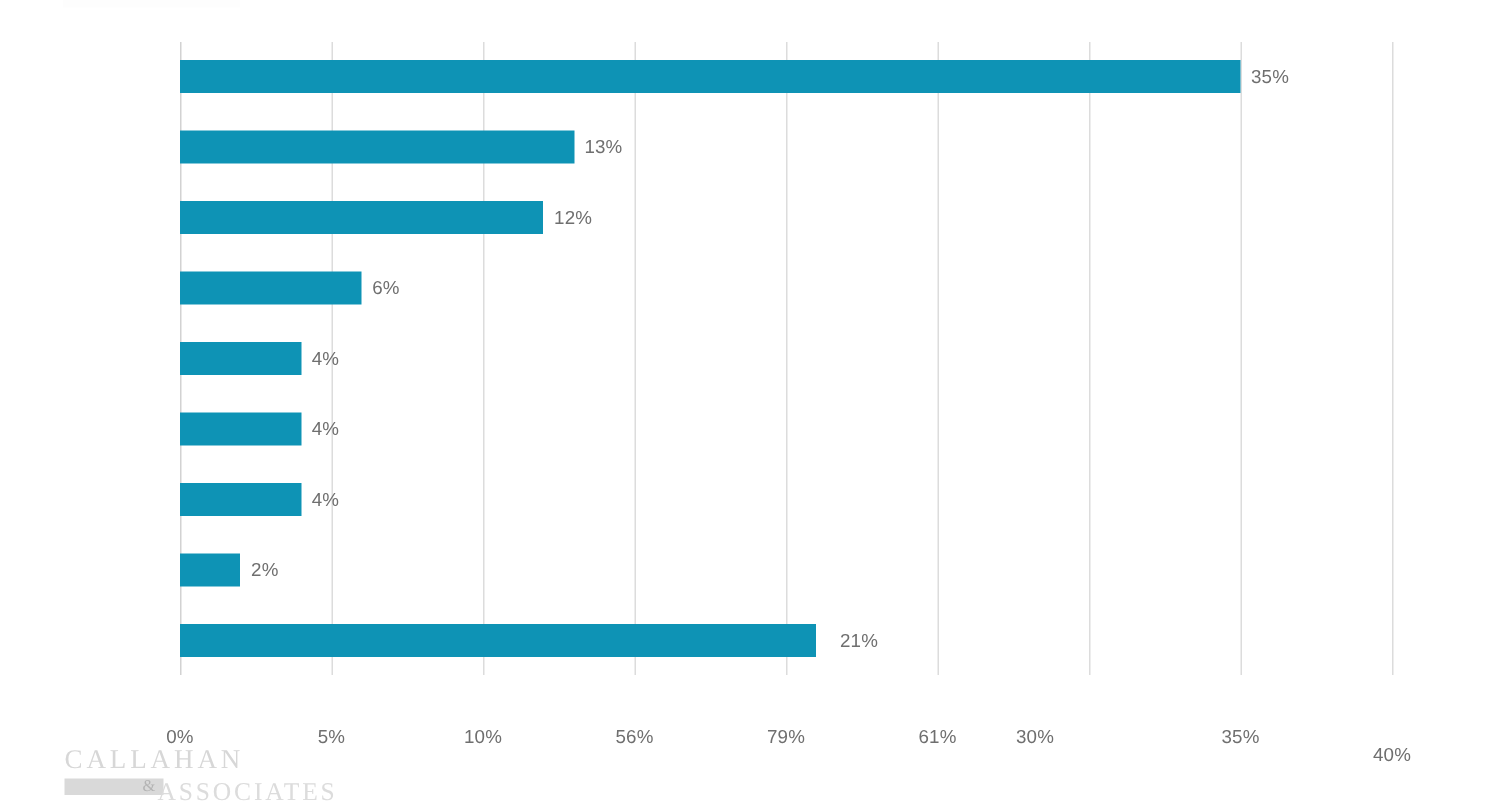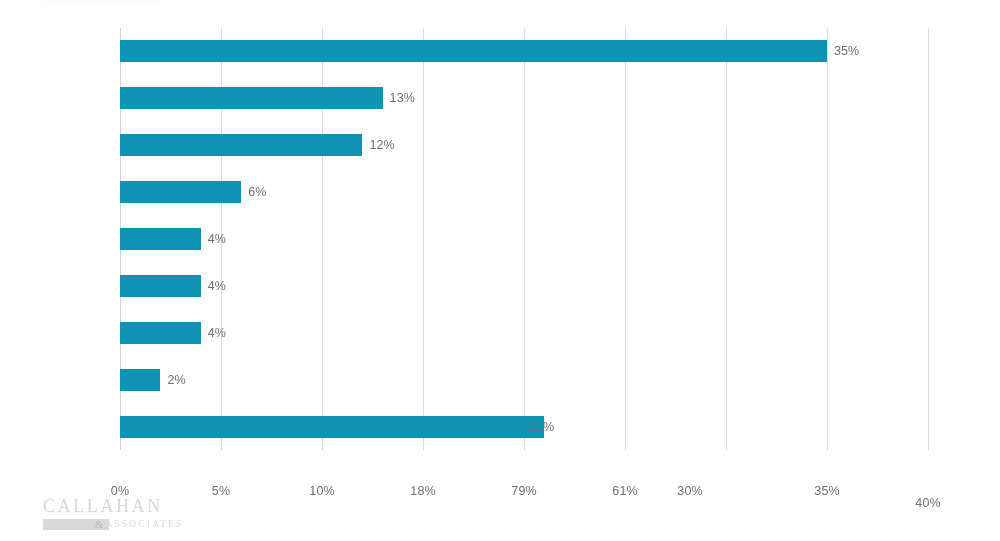--- a/index.html
+++ b/index.html
@@ -120,21 +120,21 @@
     top: 0px;
     font-family: "Liberation Serif", serif;
     font-size: 11px;
     color: #b4b4b4;
   }
   #logo .logo-assoc {
     position: absolute;
     left: 62px;
     top: 0px;
     font-family: "Liberation Serif", serif;
-    font-size: 10px;
+    font-size: 17px;
     letter-spacing: 1.9px;
     color: #dcdcdc;
   }
 </style>
 </head>
 <body>
 
 <div id="chart-root">
 
   <div id="top-artifact"></div>
@@ -148,21 +148,21 @@
         <div class="gridline" style="left: 404px;"></div>
         <div class="gridline" style="left: 505px;"></div>
         <div class="gridline" style="left: 606px;"></div>
         <div class="gridline" style="left: 707px;"></div>
         <div class="gridline" style="left: 808px;"></div>
       </div>
     <div id="x-tick-labels">
         <div class="x-tick-label" style="left: 0px;">0%</div>
         <div class="x-tick-label" style="left: 101px;">5%</div>
         <div class="x-tick-label" style="left: 202px;">10%</div>
-        <div class="x-tick-label" style="left: 303px;">18%</div>
+        <div class="x-tick-label" style="left: 303px;">56%</div>
         <div class="x-tick-label" style="left: 404px;">79%</div>
         <div class="x-tick-label" style="left: 505px;">61%</div>
         <div class="x-tick-label" style="left: 570px;">30%</div>
         <div class="x-tick-label" style="left: 707px;">35%</div>
         <div class="x-tick-label" style="left: 808px; margin-top: 12px;">40%</div>
       </div>
     <div id="category-labels"></div>
     <div id="bars">
         <div class="bar-row" style="top: 12.4444px; width: 808px;">
           <div class="bar" style="width: 707px; background: rgb(14, 147, 181);"></div>
@@ -191,21 +191,21 @@
         <div class="bar-row" style="top: 293.778px; width: 808px;">
           <div class="bar" style="width: 80.8px; background: rgb(14, 147, 181);"></div>
           <div class="bar-value" style="left: 87.8px;">4%</div>
         </div>
         <div class="bar-row" style="top: 340.667px; width: 808px;">
           <div class="bar" style="width: 40.4px; background: rgb(14, 147, 181);"></div>
           <div class="bar-value" style="left: 47.4px;">2%</div>
         </div>
         <div class="bar-row" style="top: 387.556px; width: 808px;">
           <div class="bar" style="width: 424.2px; background: rgb(14, 147, 181);"></div>
-          <div class="bar-value" style="left: 409px;">21%</div>
+          <div class="bar-value" style="left: 440px;">21%</div>
         </div>
       </div>
   </div>
 
   <div id="logo">
     <div class="logo-top">CALLAHAN</div>
     <div class="logo-bottom">
       <span class="logo-bar"></span>
       <span class="logo-amp">&amp;</span>
       <span class="logo-assoc">ASSOCIATES</span>

